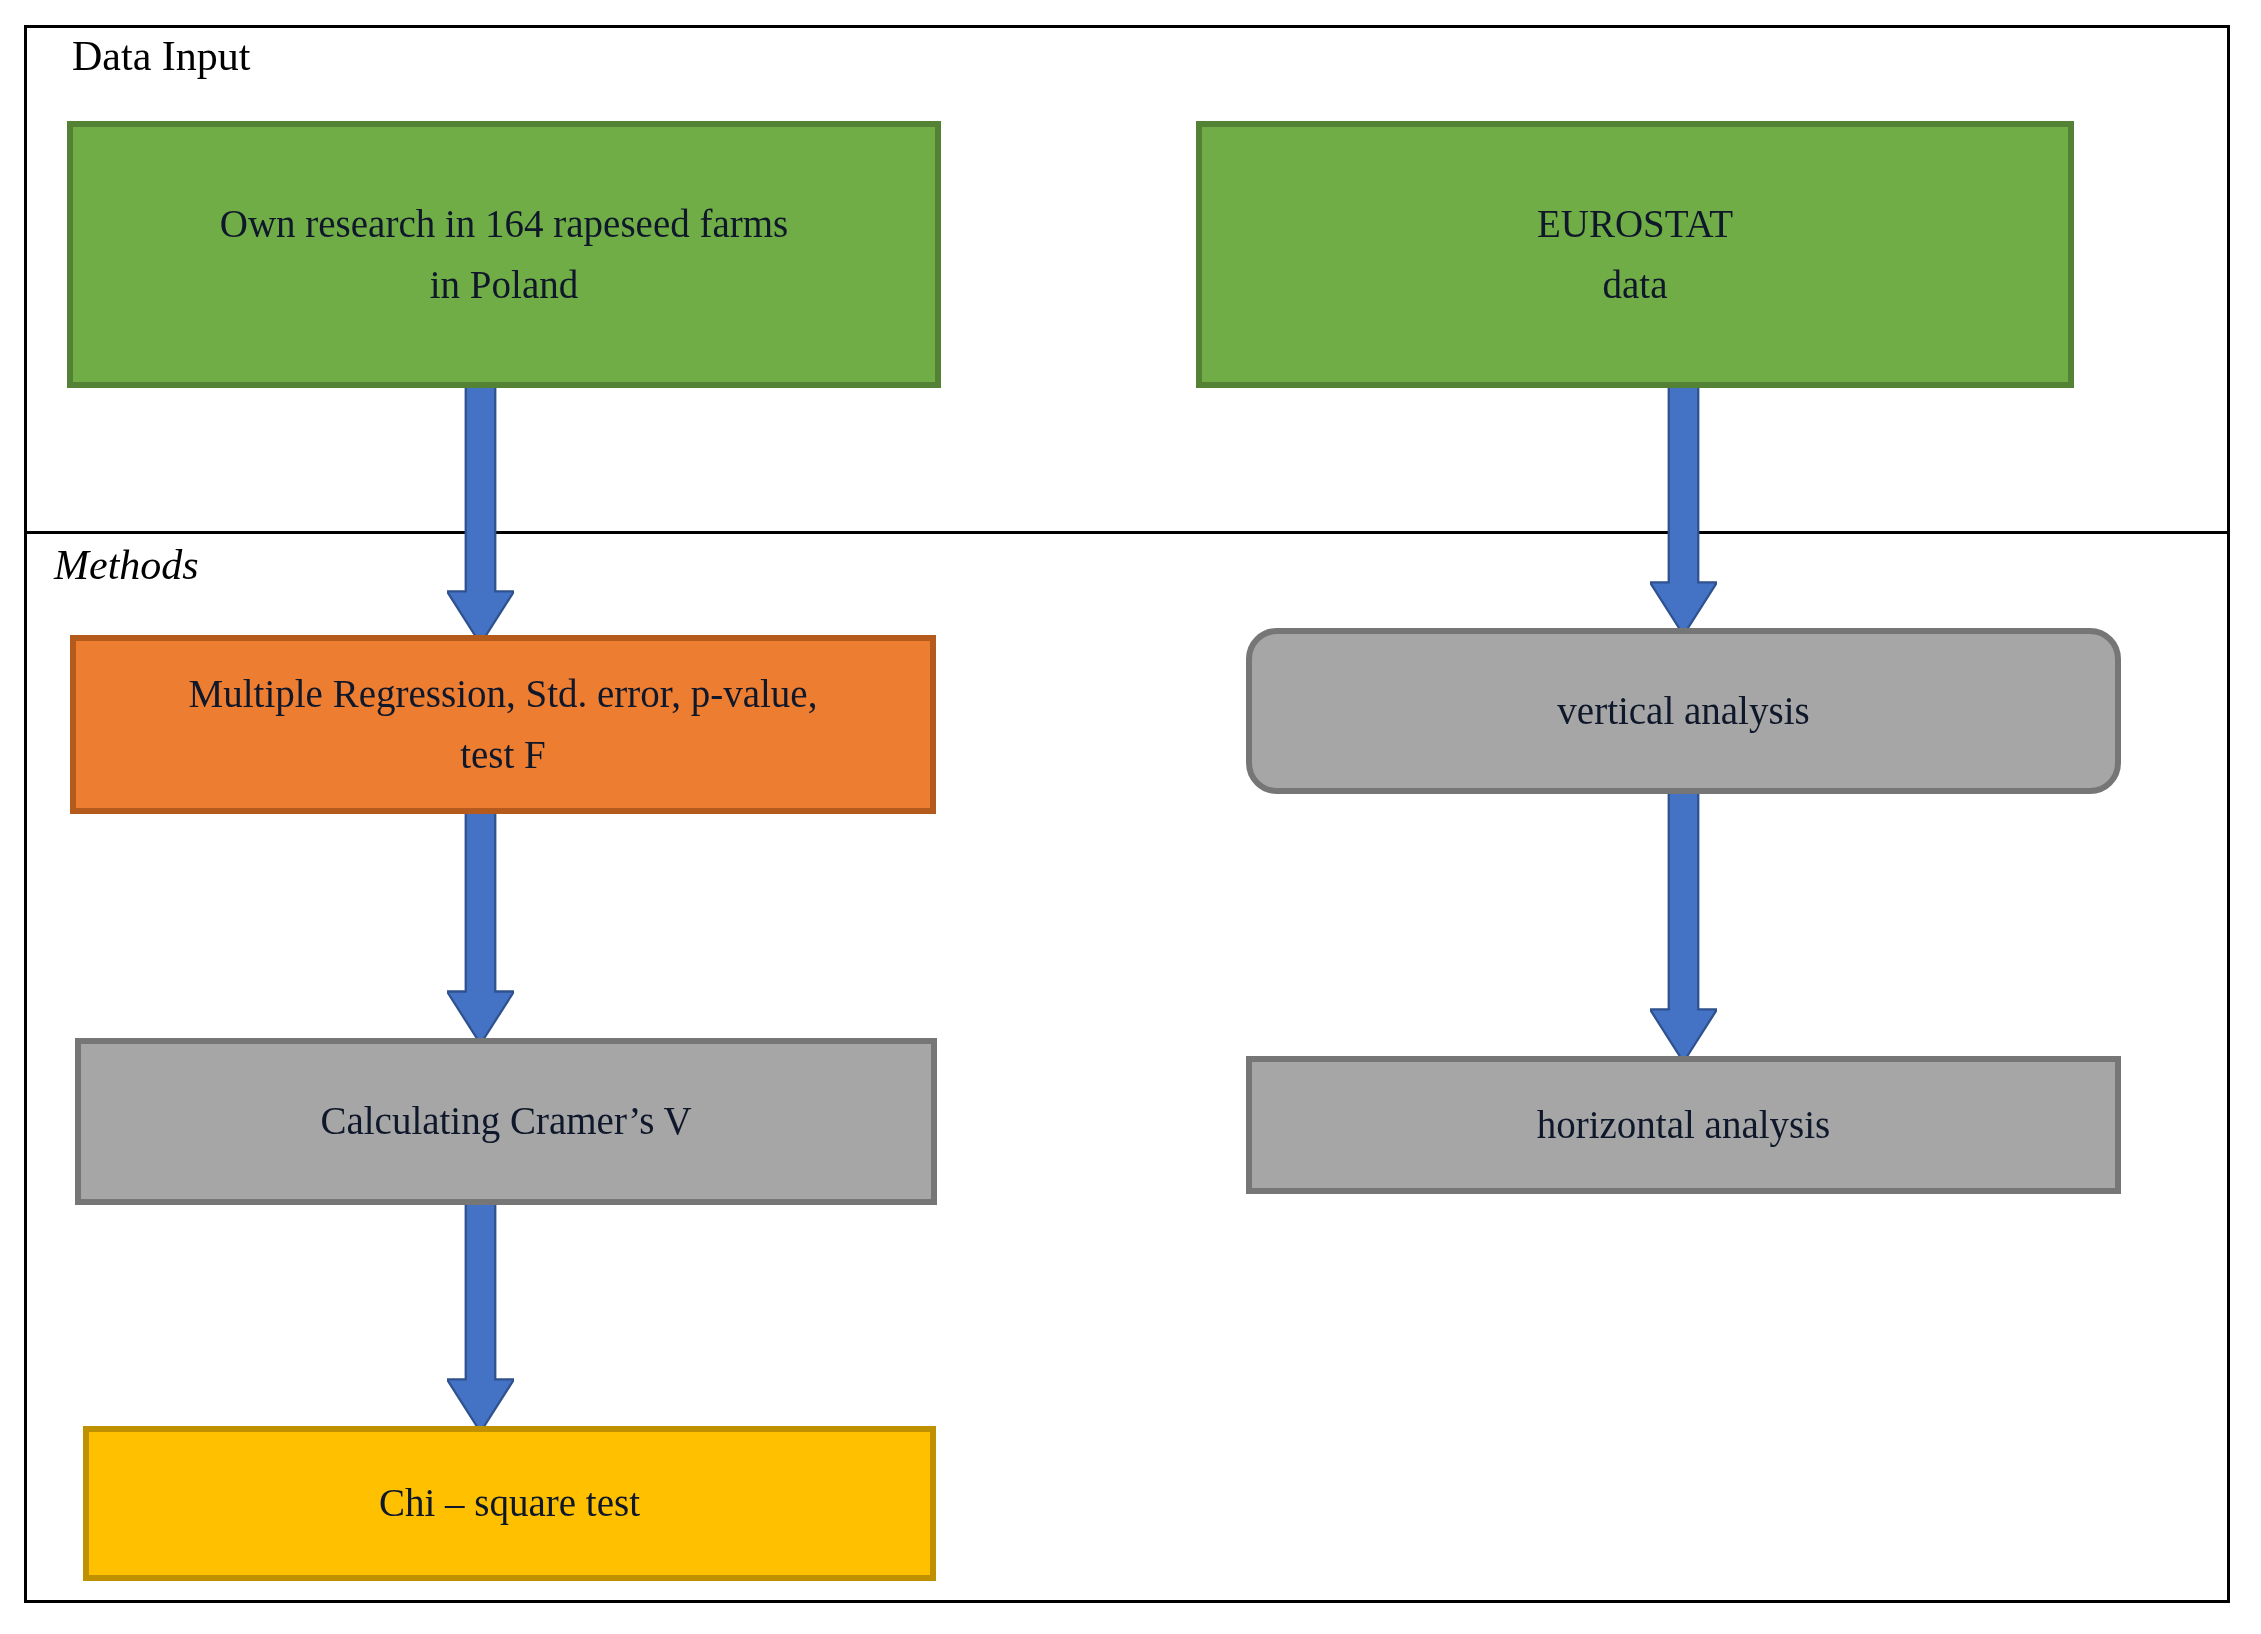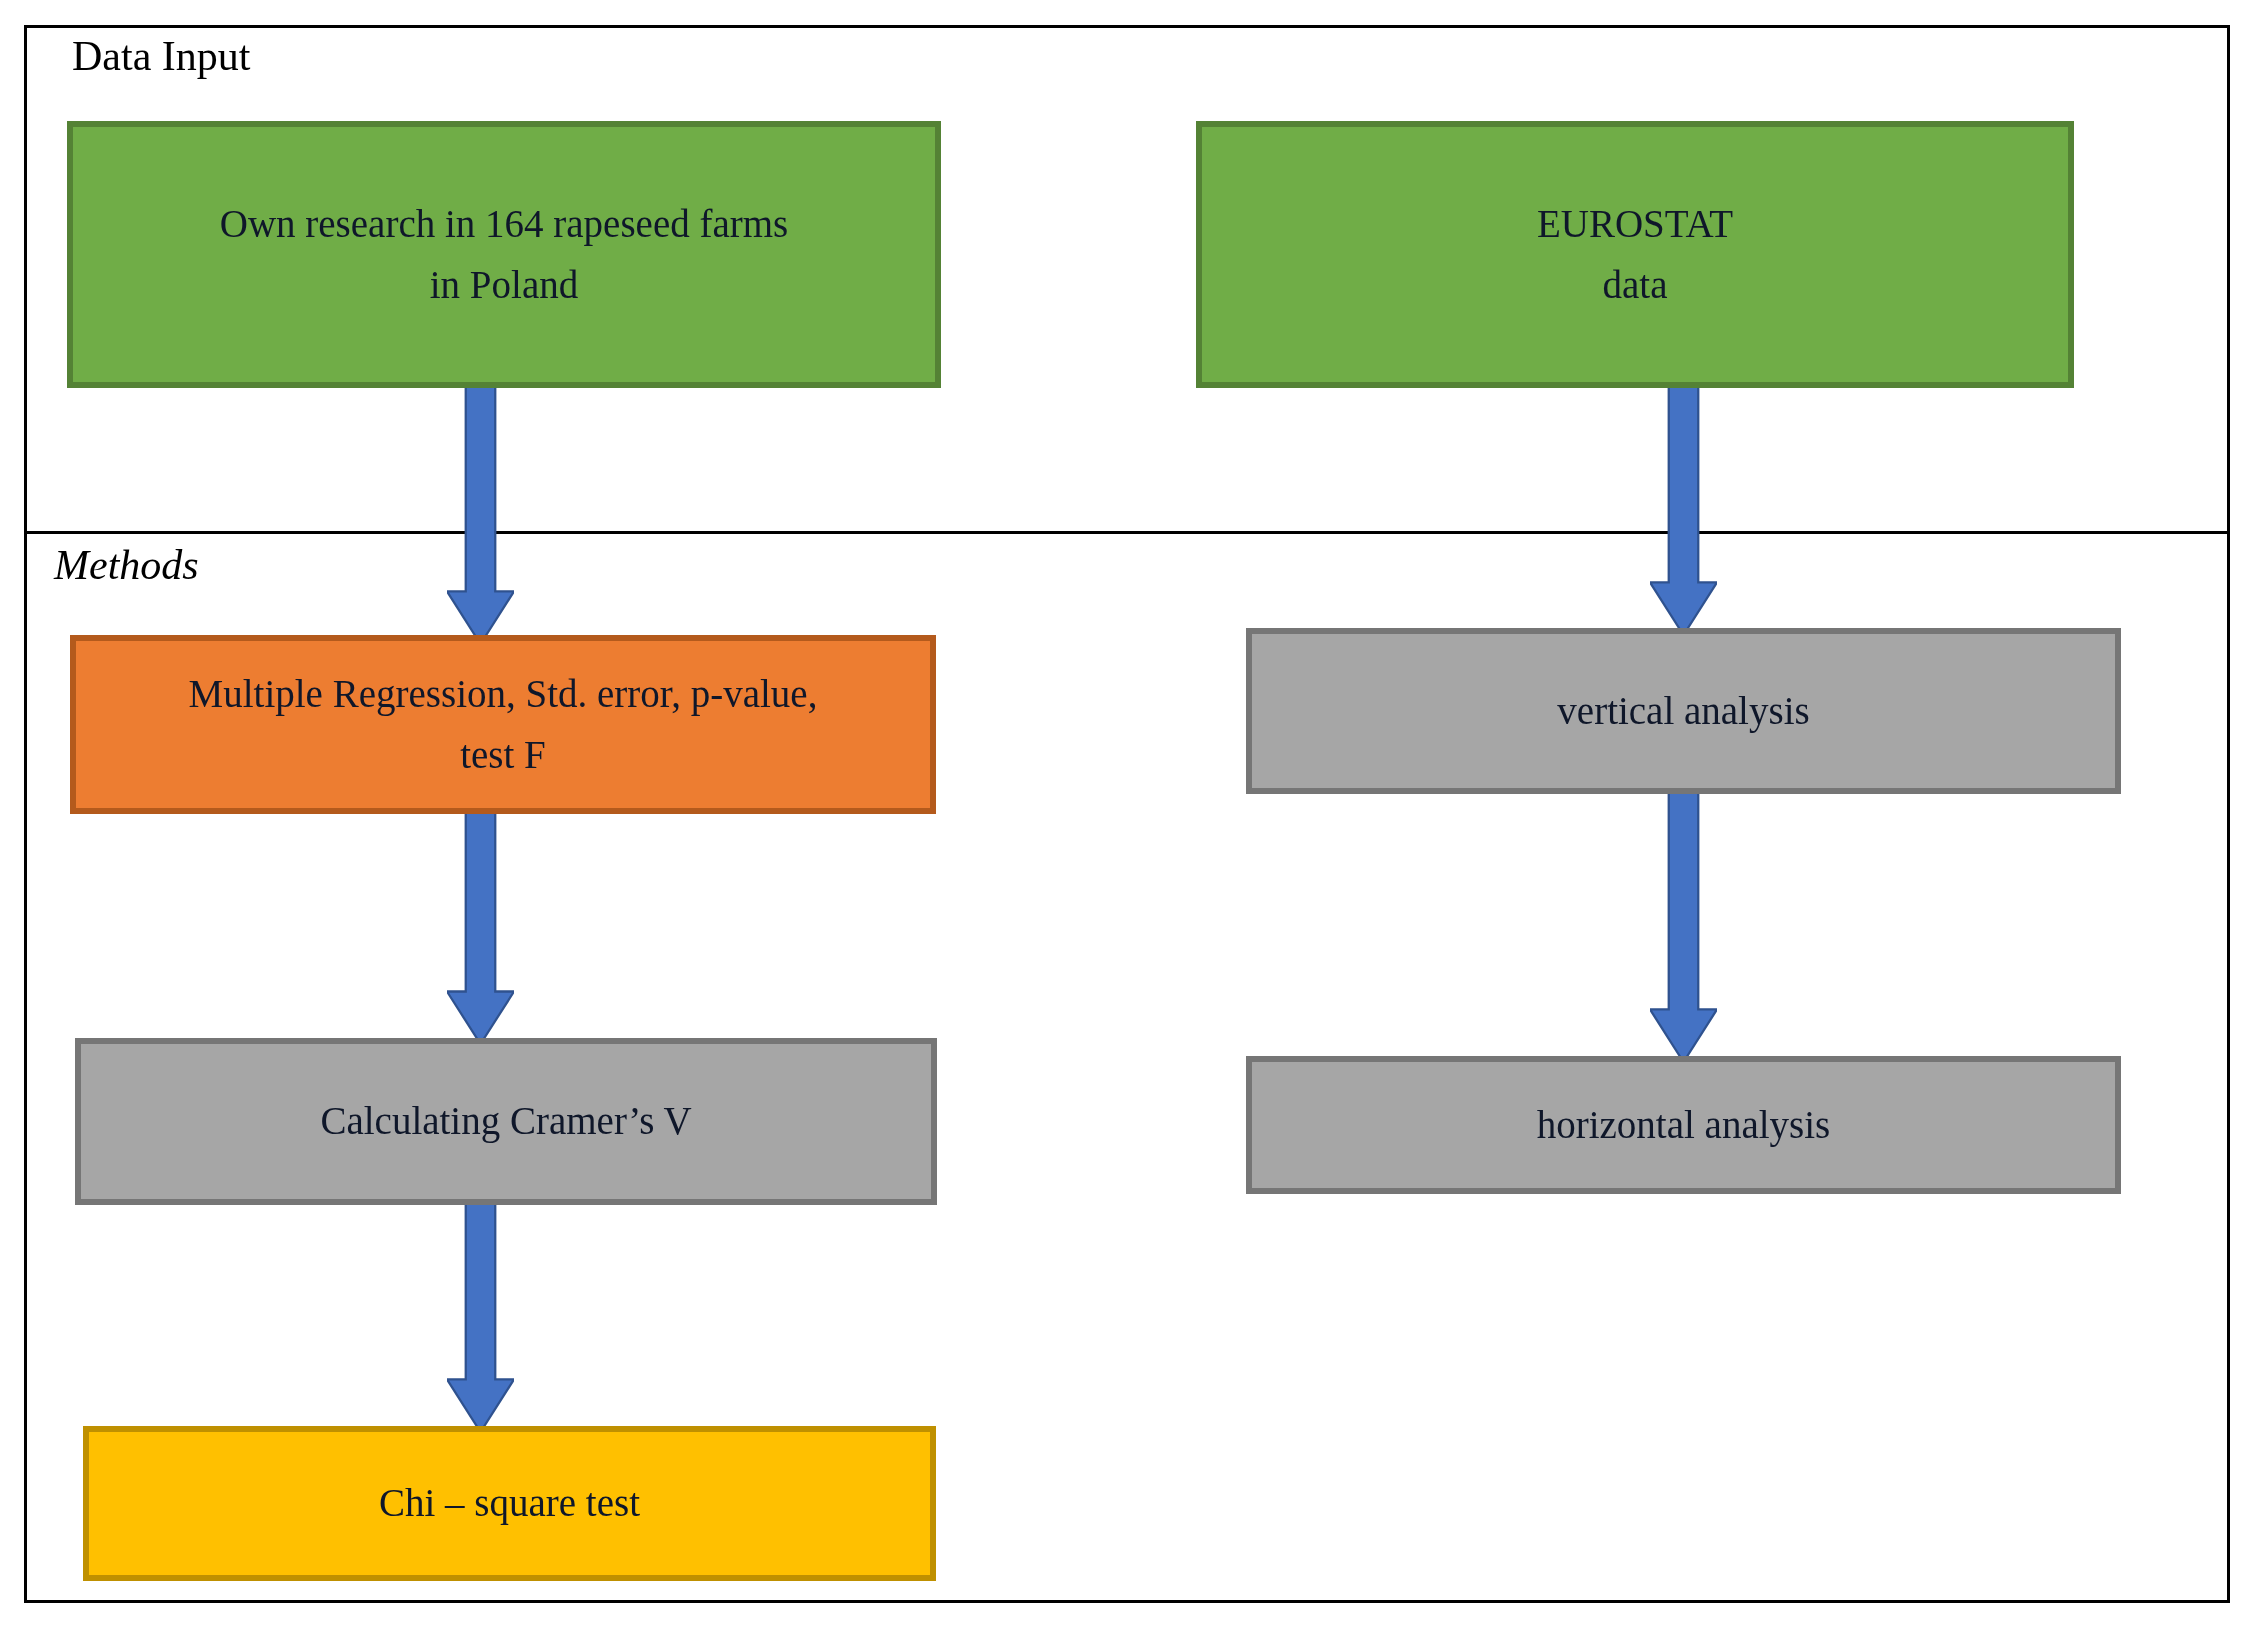--- a/index.html
+++ b/index.html
@@ -72,21 +72,21 @@
 
   .node.green  { background: #70AD47; border: 6.3px solid #548235; }
   .node.orange { background: #ED7D31; border: 6.3px solid #B45A1C; }
   .node.gray   { background: #A6A6A6; border: 6.3px solid #767676; }
   .node.yellow { background: #FFC000; border: 6.3px solid #BF9000; }
 
   
   #node-own-research { left: 67px;  top: 121px;  width: 874px; height: 267px; }
   #node-eurostat     { left: 1196px; top: 121px;  width: 878px; height: 267px; }
   #node-regression   { left: 70px;  top: 635px; width: 866px; height: 179px; }
-  #node-vertical     { left: 1246px; top: 628px; width: 875px; height: 166px; }
+  #node-vertical     { left: 1246px; top: 628px; width: 875px; height: 166px; border-radius: 31px; }
   #node-cramers      { left: 75px;  top: 1038px; width: 862px; height: 167px; }
   #node-horizontal   { left: 1246px; top: 1056px; width: 875px; height: 138px; }
   #node-chi-square   { left: 83px;  top: 1426px; width: 853px; height: 155px; }
 
   
   .arrow {
     position: absolute;
     z-index: 2;
   }
   .arrow svg { display: block; width: 100%; height: 100%; }

